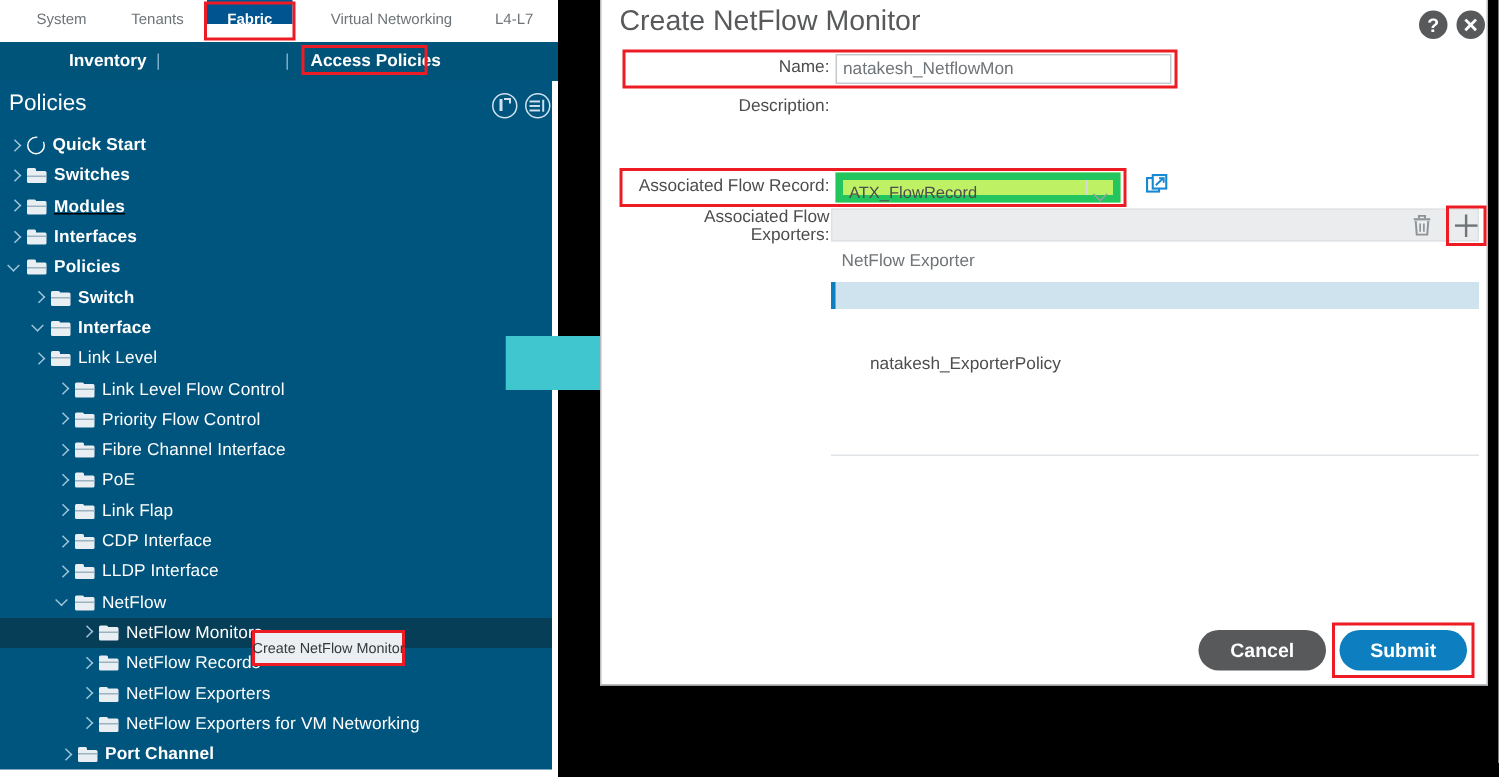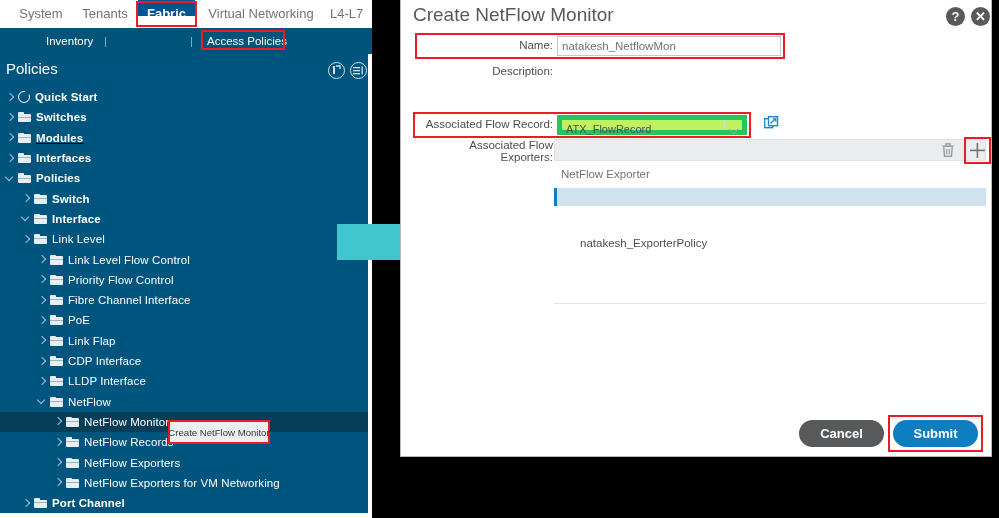--- a/index.html
+++ b/index.html
@@ -12,28 +12,28 @@
   }
   .root{position:absolute;left:0;top:0;width:999px;height:518px;}
 
   
   #app-pane{position:absolute;left:0;top:0;width:372px;height:518px;background:#ffffff;overflow:hidden;}
 
   
   #top-nav{position:absolute;left:0;top:0;width:372px;height:28px;background:#ffffff;}
   .nav-tab{
     position:absolute;top:0;height:16px;line-height:28px;
-    font-size:13px;color:#6f7478;white-space:nowrap;
+    font-size:10px;color:#6f7478;white-space:nowrap;
   }
   .nav-tab.active{color:#ffffff;background:#00548f;font-weight:bold;}
   .red-box{position:absolute;border:2.5px solid #ed1c24;box-sizing:border-box;pointer-events:none;}
 
   
   #sub-nav{position:absolute;left:0;top:28px;width:372px;height:26px;background:#005379;}
-  .subnav-item{position:absolute;top:0;height:26px;line-height:26px;font-size:11.5px;color:#ffffff;font-weight:normal;white-space:nowrap;}
+  .subnav-item{position:absolute;top:0;height:26px;line-height:26px;font-size:11.5px;color:#ffffff;font-weight:bold;white-space:nowrap;}
   .subnav-sep{position:absolute;top:0;height:26px;line-height:26px;font-size:11.5px;color:#7fb3cf;}
 
   
   #sidebar{position:absolute;left:0;top:54px;width:368px;height:459px;background:#00557e;overflow:hidden;}
   #sidebar-title{position:absolute;left:6px;top:6px;font-size:15px;color:#ffffff;}
   .hdr-icon{
     position:absolute;top:8px;width:17px;height:17px;border:1.4px solid #cfe2ee;border-radius:50%;
     box-sizing:border-box;
   }
   .hdr-icon svg{position:absolute;left:0;top:0;}
@@ -323,21 +323,21 @@
           </div>
           <div class="tree-row" style="top: 418.7px; padding-left: 54px;">
             <span class="chev"></span>
             <span class="folder">
               <span class="fb"></span>
               <span class="ft"></span>
               <span class="fl"></span>
             </span>
             <span class="tlabel plain">NetFlow Exporters for VM Networking</span>
           </div>
-          <div class="tree-row" style="top: 439px; padding-left: 22px;">
+          <div class="tree-row" style="top: 439px; padding-left: 40px;">
             <span class="chev"></span>
             <span class="folder">
               <span class="fb"></span>
               <span class="ft"></span>
               <span class="fl"></span>
             </span>
             <span class="tlabel">Port Channel</span>
           </div>
         </div>
 

